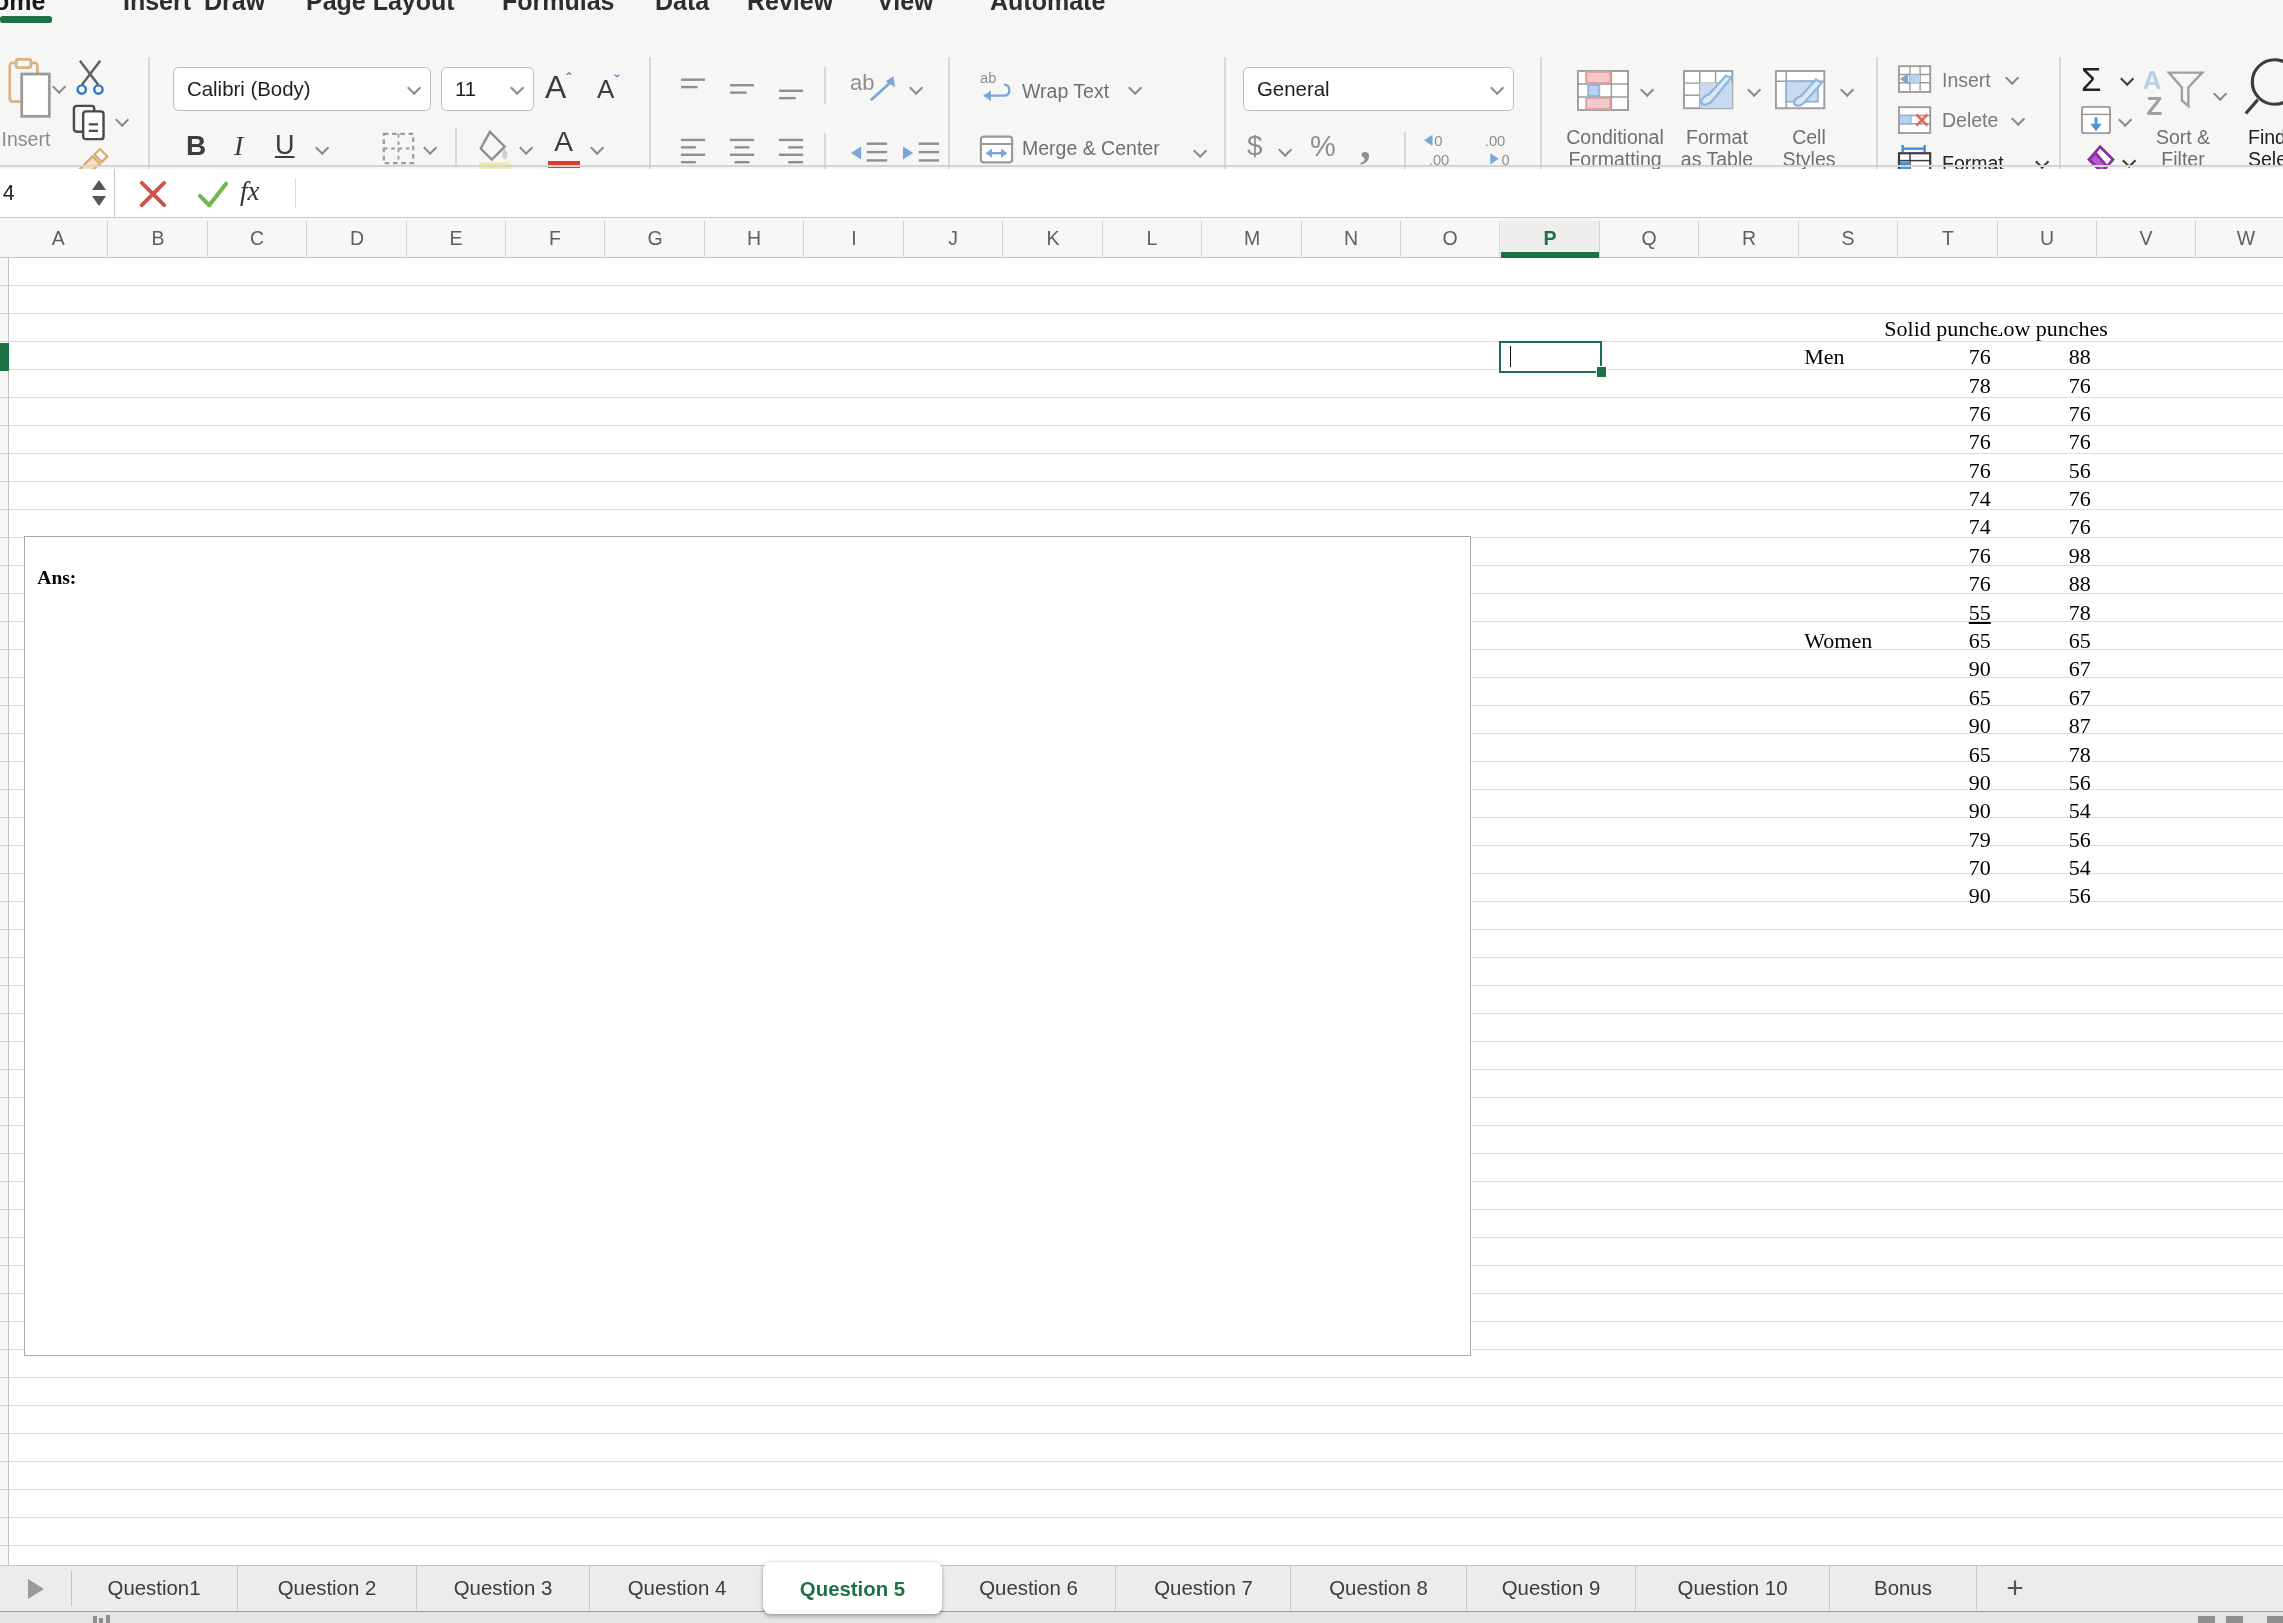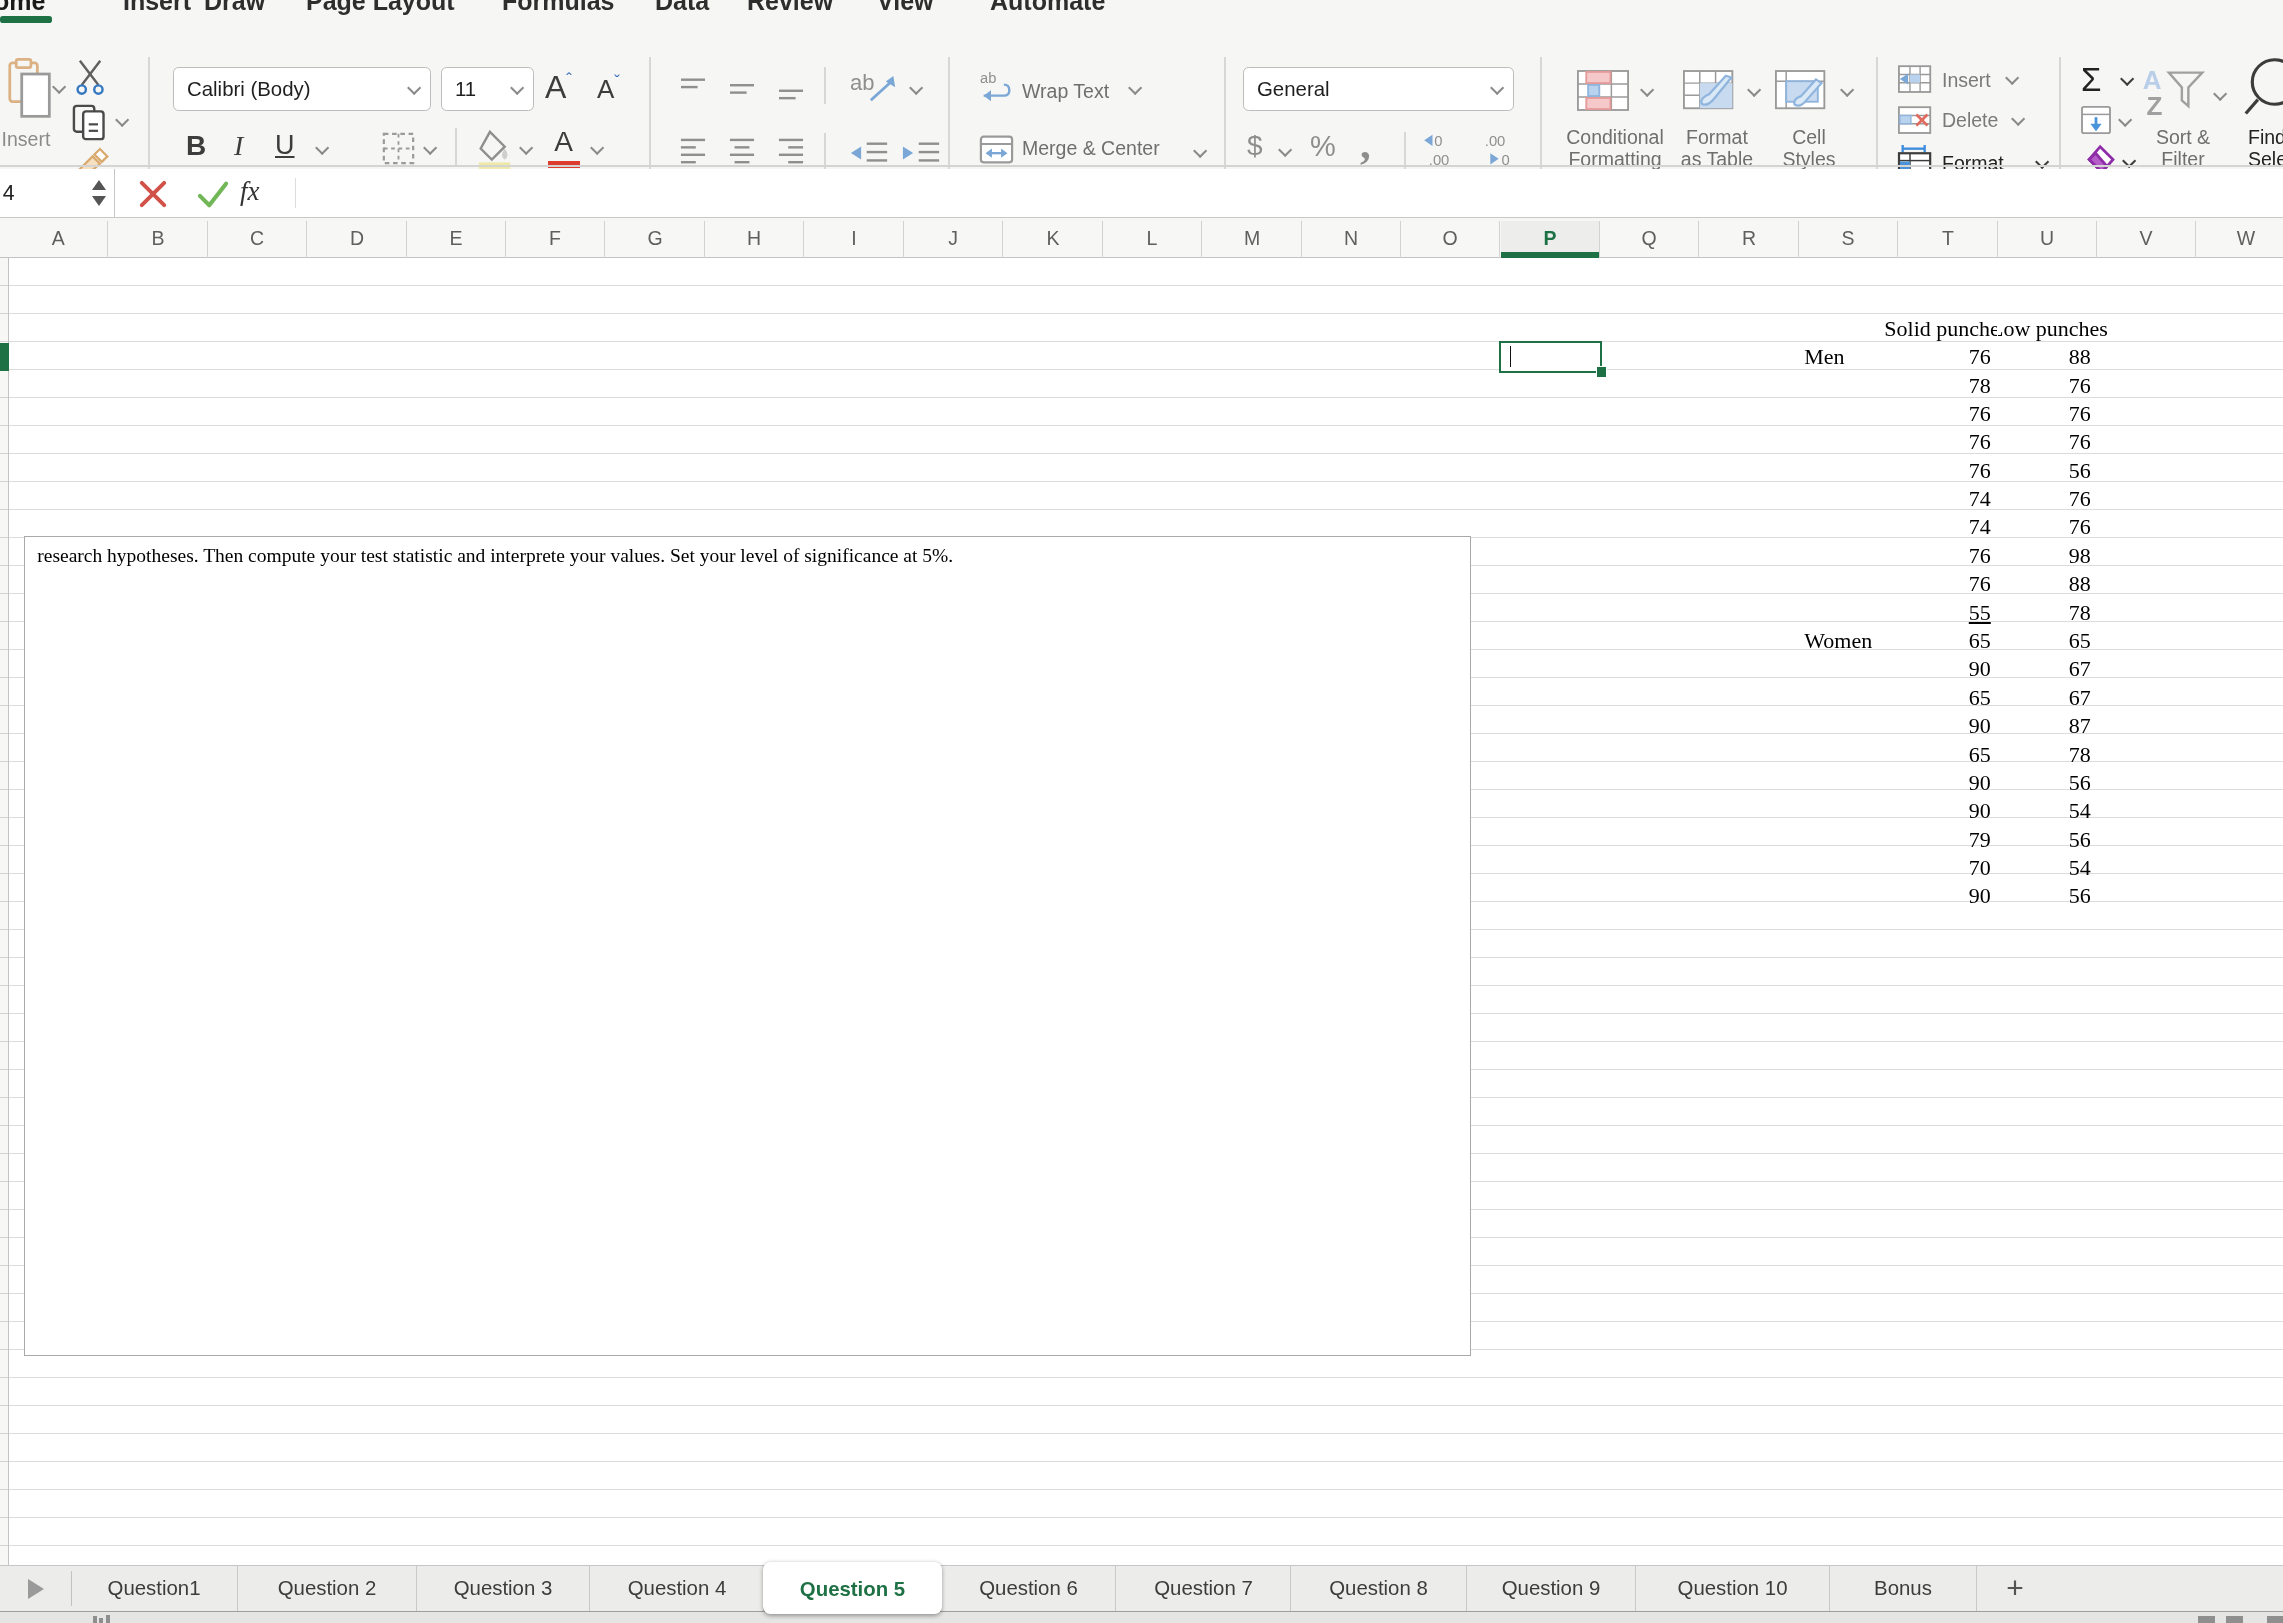--- a/index.html
+++ b/index.html
@@ -458,21 +458,21 @@
       <div class="scell num" style="left: 1989px; top: 568px; width: 99px;">56</div>
       <div class="scell num" style="left: 1889px; top: 596px; width: 99px;">70</div>
       <div class="scell num" style="left: 1989px; top: 596px; width: 99px;">54</div>
       <div class="scell num" style="left: 1889px; top: 624px; width: 99px;">90</div>
       <div class="scell num" style="left: 1989px; top: 624px; width: 99px;">56</div>
       <div id="sel-cell" style="left: 1490px; top: 83px; width: 103px; height: 32px;">
         <div id="sel-caret"></div>
         <div id="fill-handle"></div>
       </div>
       <div id="question-box">
-        <div class="qline">research hypotheses. Then compute your test statistic and interprete your values. Set your level of significance at 5%.</div>
+        <div id="answer-label">Ans:</div>
       </div>
     </div>
 
   <div id="sheet-bar">
     <div id="tab-nav"></div>
     <div id="tab-nav-div"></div>
   <div class="stab" style="left: 71px; width: 167px;">Question1</div>
       <div class="stab" style="left: 238px; width: 179px;">Question 2</div>
       <div class="stab" style="left: 417px; width: 173px;">Question 3</div>
       <div class="stab" style="left: 591px; width: 173px;">Question 4</div>

